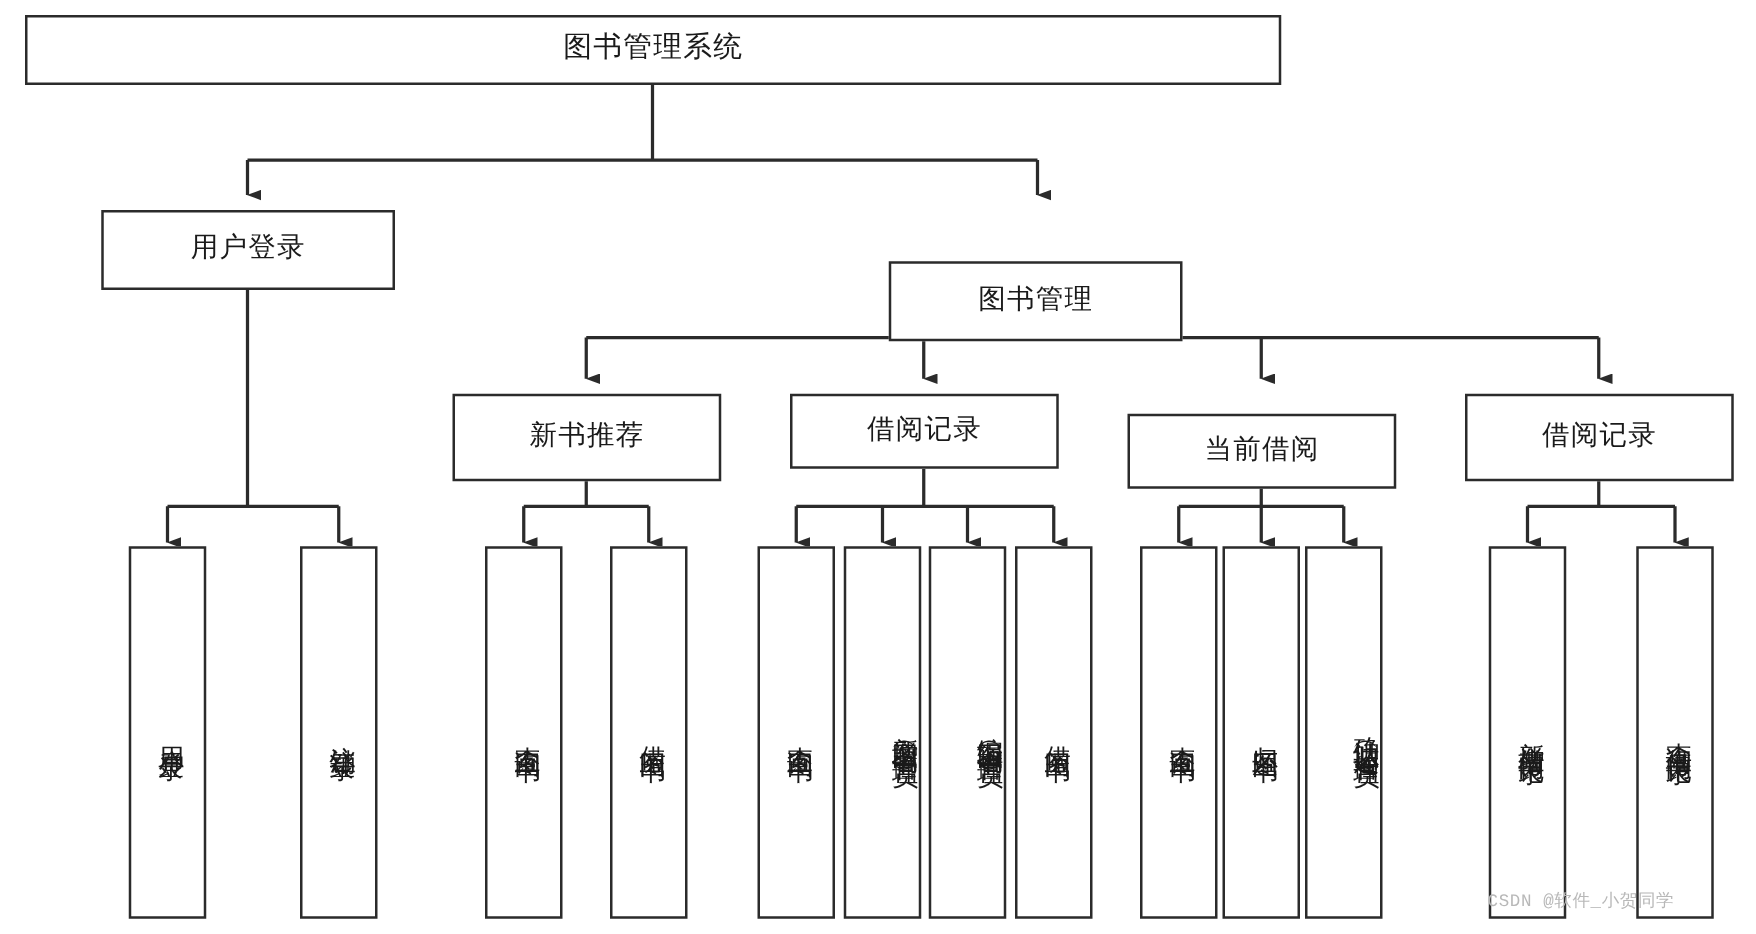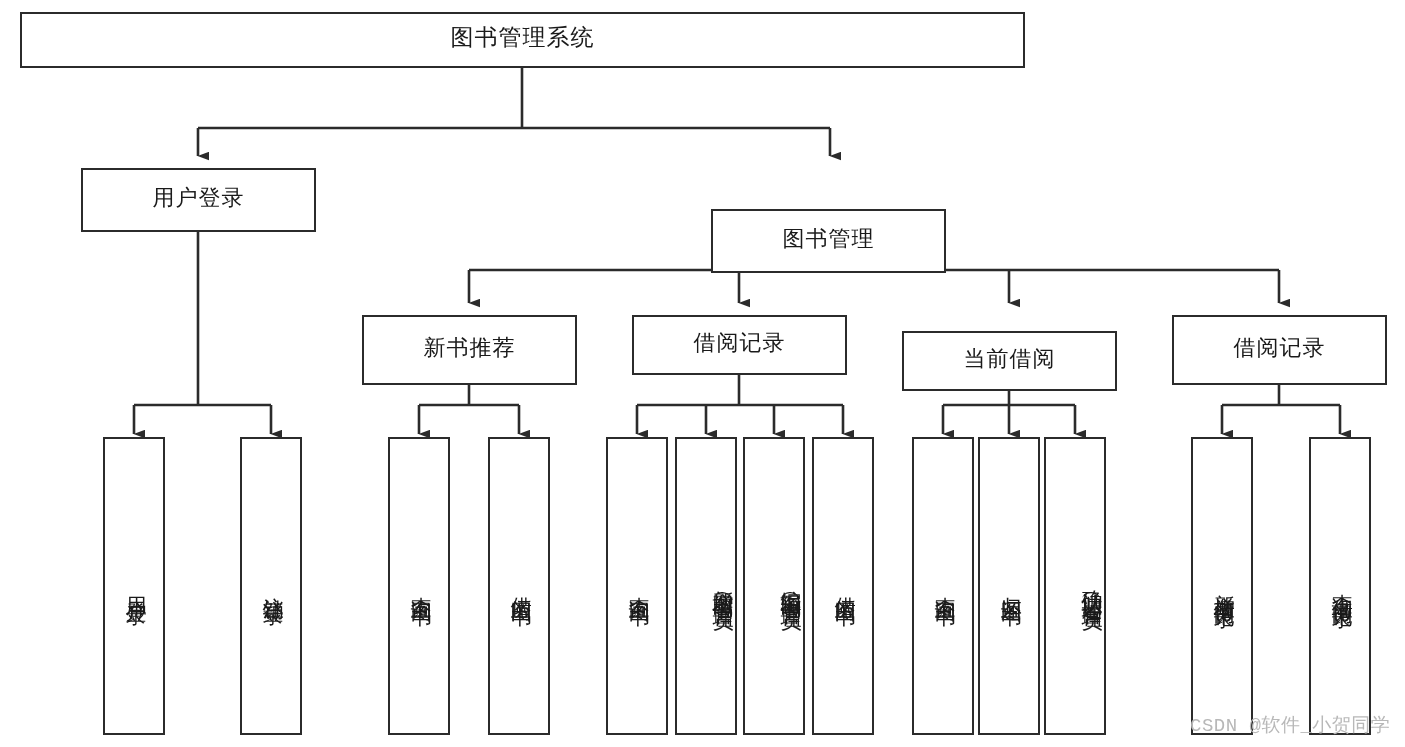--- a/index.html
+++ b/index.html
@@ -58,21 +58,21 @@
     text-orientation: upright;
     white-space: nowrap;
   }
   .node.leaf.align-top {
     align-items: flex-start;
   }
   .watermark {
     position: absolute;
     left: 1190px;
     top: 712px;
-    font-size: 19px;
+    font-size: 14px;
     color: #b8b8b8;
     white-space: nowrap;
     letter-spacing: 0.5px;
   }
 </style>
 </head>
 <body>
 
 <div id="diagram-root">
 

